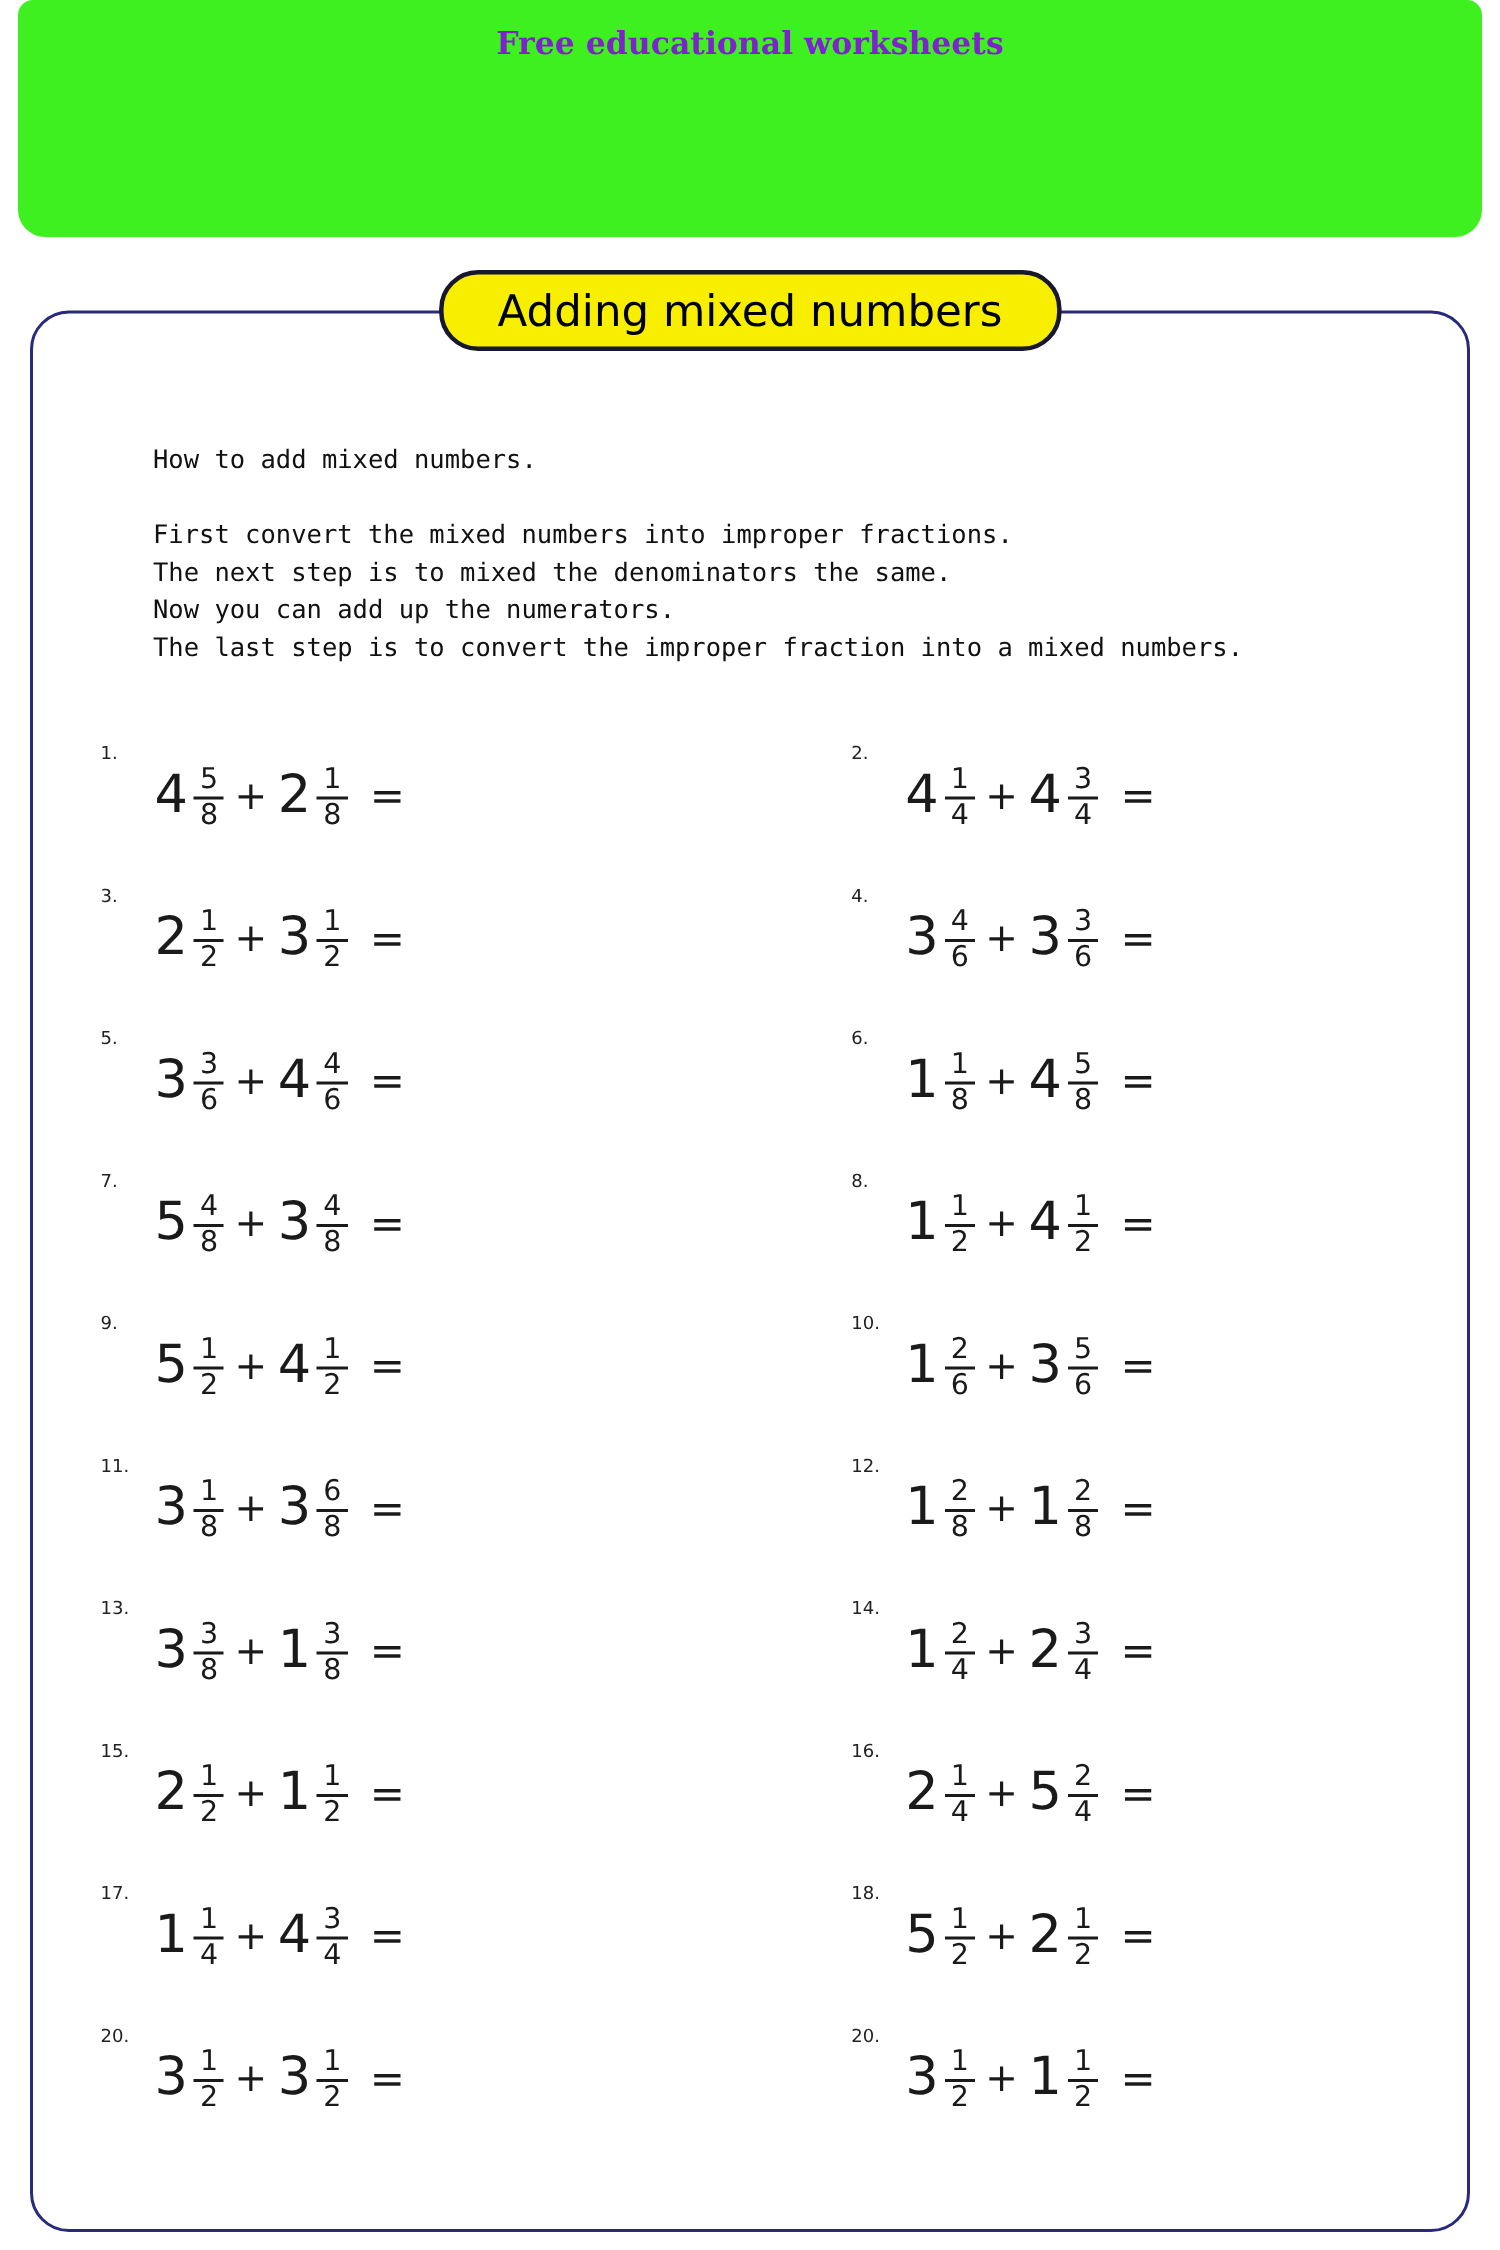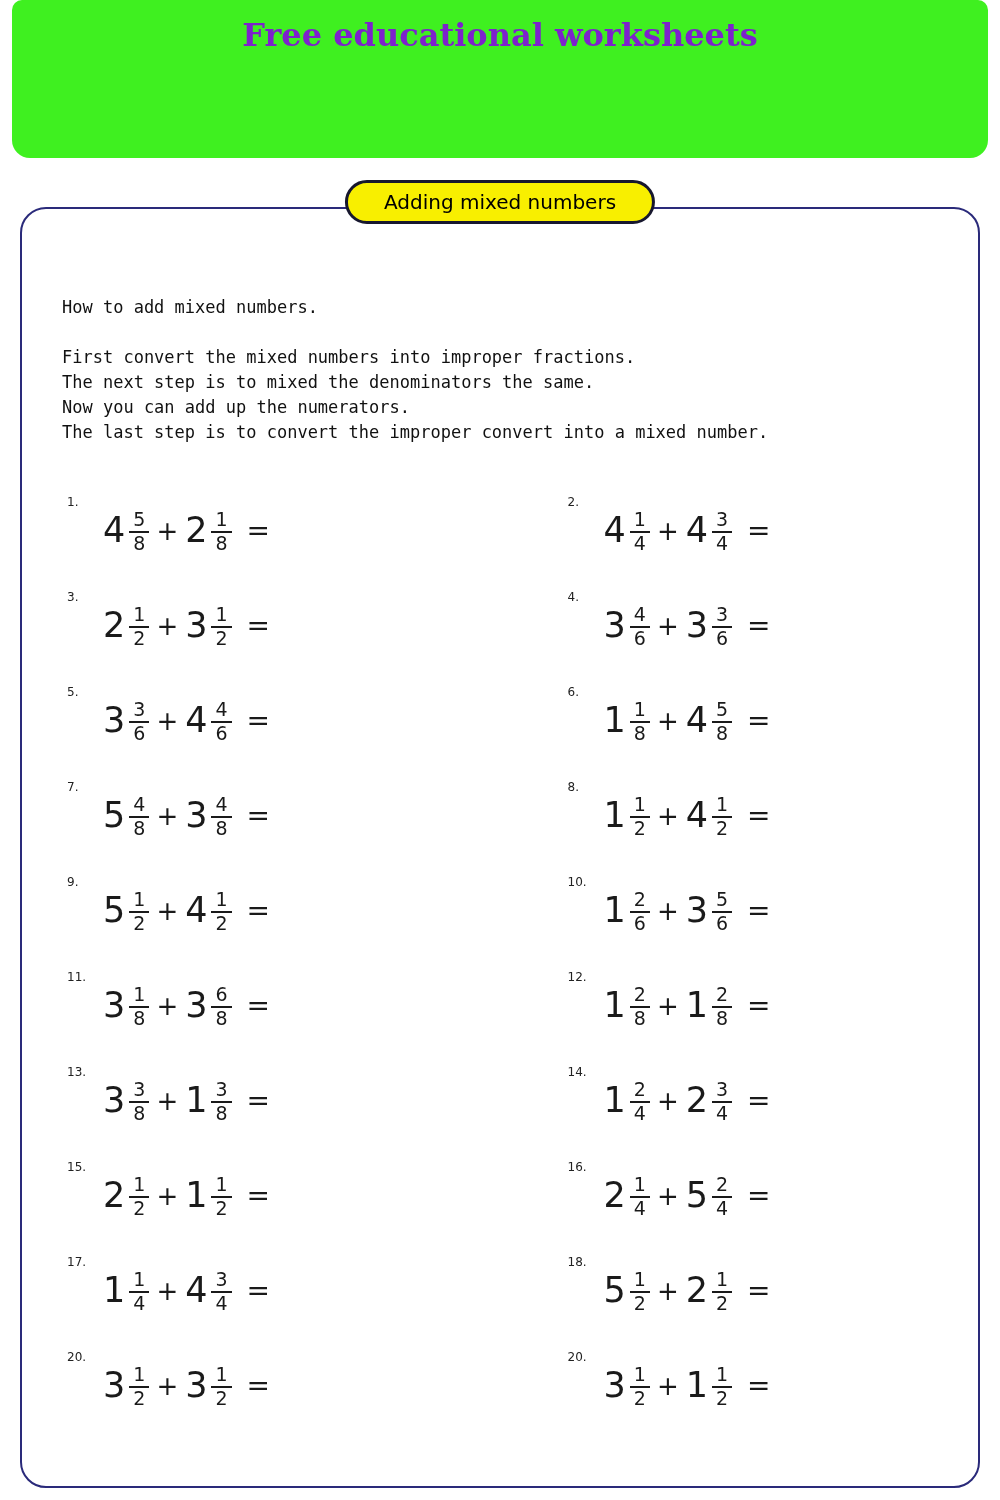--- a/index.html
+++ b/index.html
@@ -32,58 +32,58 @@
       -2px -2px 0 #141452,
        2px -2px 0 #141452,
       -2px  2px 0 #141452,
        2px  2px 0 #141452,
        4px  4px 0 #141452;
     line-height: 1.1;
   }
   .tagline {
     font-family: "DejaVu Serif", serif;
     font-weight: bold;
-    font-size: 32px;
+    font-size: 21px;
     color: #7d22cc;
     margin-top: 10px;
   }
 
   
   .sheet-wrap { position: relative; margin: 49px 20px 0 20px; }
   .title-pill {
     position: absolute;
     top: -27px;
     left: 50%;
     transform: translateX(-50%);
     background: #f8ef00;
     border: 3px solid #17172e;
     border-radius: 26px;
     padding: 7px 36px;
-    font-size: 20px;
+    font-size: 29px;
     color: #000;
     white-space: nowrap;
     z-index: 2;
   }
   .sheet {
     border: 2px solid #2a2a7a;
     border-radius: 26px;
     height: 1281px;
     background: #fff;
     padding-top: 86px;
   }
 
   
   .instructions {
     font-family: "DejaVu Sans Mono", monospace;
     font-size: 17px;
     line-height: 25px;
     color: #111;
     padding: 0 40px;
   }
-  .inst-line { min-height: 25px; white-space: pre; }
+  .inst-line { min-height: 25px; white-space: pre; margin-left: 40px; }
 
   
   .problems-grid {
     margin-top: 38px;
     display: grid;
     grid-template-columns: 1fr 1fr;
     grid-auto-rows: 95px;
     padding: 0 40px 0 25px;
   }
   .problem {
@@ -130,21 +130,21 @@
 <div class="sheet-wrap">
   <div class="title-pill">Adding mixed numbers</div>
   <div class="sheet">
 
     <div class="instructions">
         <div class="inst-line">How to add mixed numbers.</div>
         <div class="inst-line"></div>
         <div class="inst-line">First convert the mixed numbers into improper fractions.</div>
         <div class="inst-line">The next step is to mixed the denominators the same.</div>
         <div class="inst-line">Now you can add up the numerators.</div>
-        <div class="inst-line">The last step is to convert the improper convert into a mixed number.</div>
+        <div class="inst-line">The last step is to convert the improper fraction into a mixed numbers.</div>
       </div>
 
     <div class="problems-grid">
   <div class="problem">
     <span class="pnum">1.</span>
     <div class="expr">
       <span class="whole">4</span>
       <span class="frac">
         <span class="fnum">5</span>
         <span class="fden">8</span>

